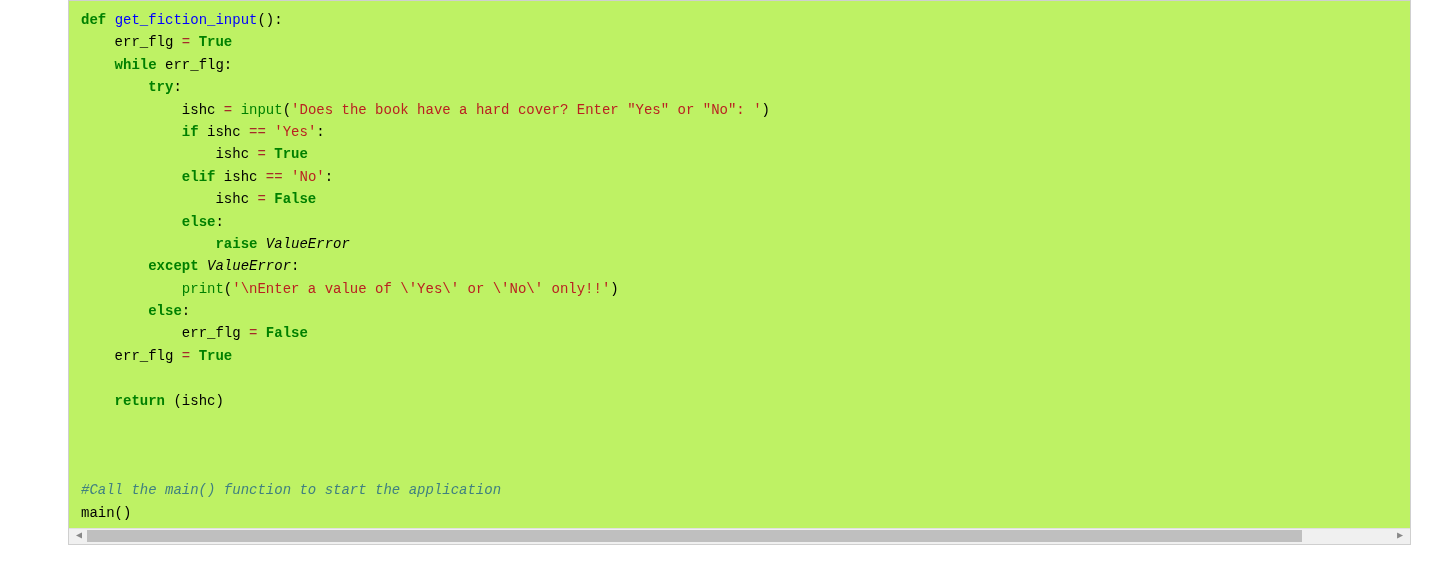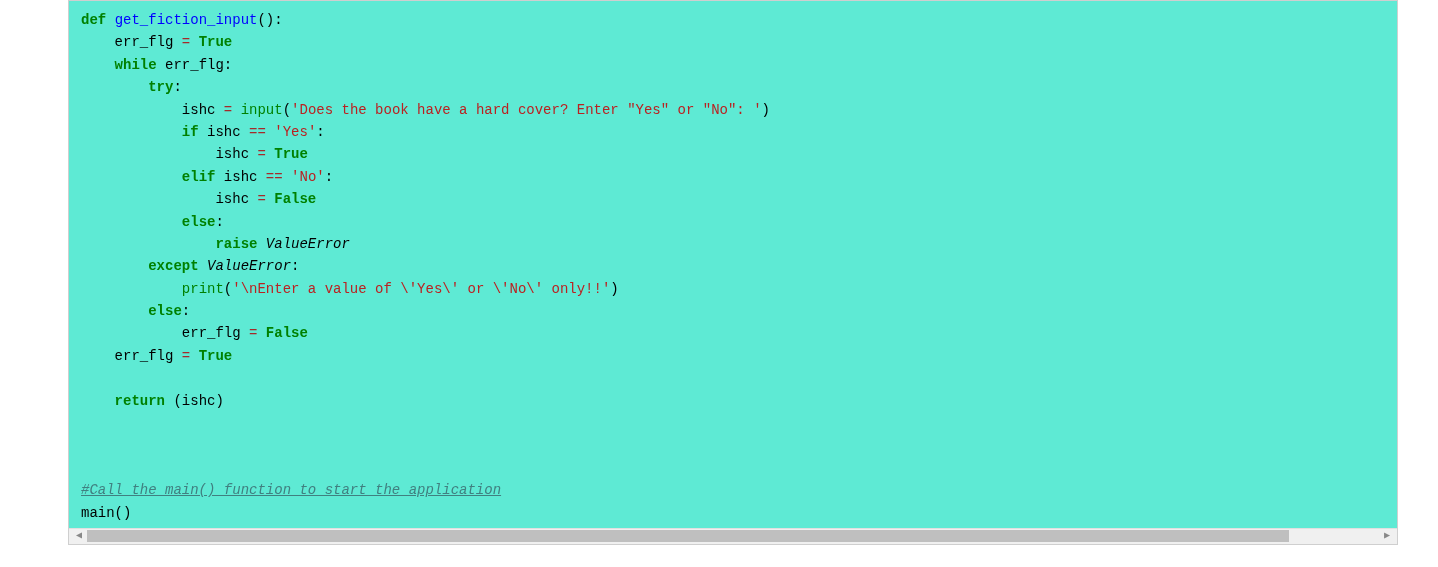--- a/index.html
+++ b/index.html
@@ -8,38 +8,38 @@
       box-sizing: border-box;
     }
     body {
       background: #ffffff;
       font-family: Consolas, 'Courier New', monospace;
       font-size: 14px;
       line-height: 1.6;
       padding: 0;
     }
     .code-container {
-      background: #5eead4;
+      background: #bef264;
       border: 1px solid #cfcfcf;
-      margin: 0 40px 0 68px;
+      margin: 0 27px 0 68px;
       padding: 8px 0 0 0;
       overflow: hidden;
     }
     .code-content {
       padding: 0 12px 4px 12px;
       white-space: pre;
       overflow-x: auto;
     }
     .kw { color: #008000; font-weight: bold; }
     .fn { color: #0000ff; }
     .builtin { color: #008000; }
     .op { color: #a52a2a; }
     .str { color: #ba2121; }
     .exc { color: #000000; font-style: italic; }
-    .cmt { color: #408080; font-style: italic; text-decoration: underline; }
+    .cmt { color: #408080; font-style: italic; }
     .plain { color: #000000; }
     .scrollbar {
       height: 16px;
       background: #f0f0f0;
       display: flex;
       align-items: center;
       padding: 0 4px;
       border-top: 1px solid #e0e0e0;
     }
     .scrollbar-arrow {

